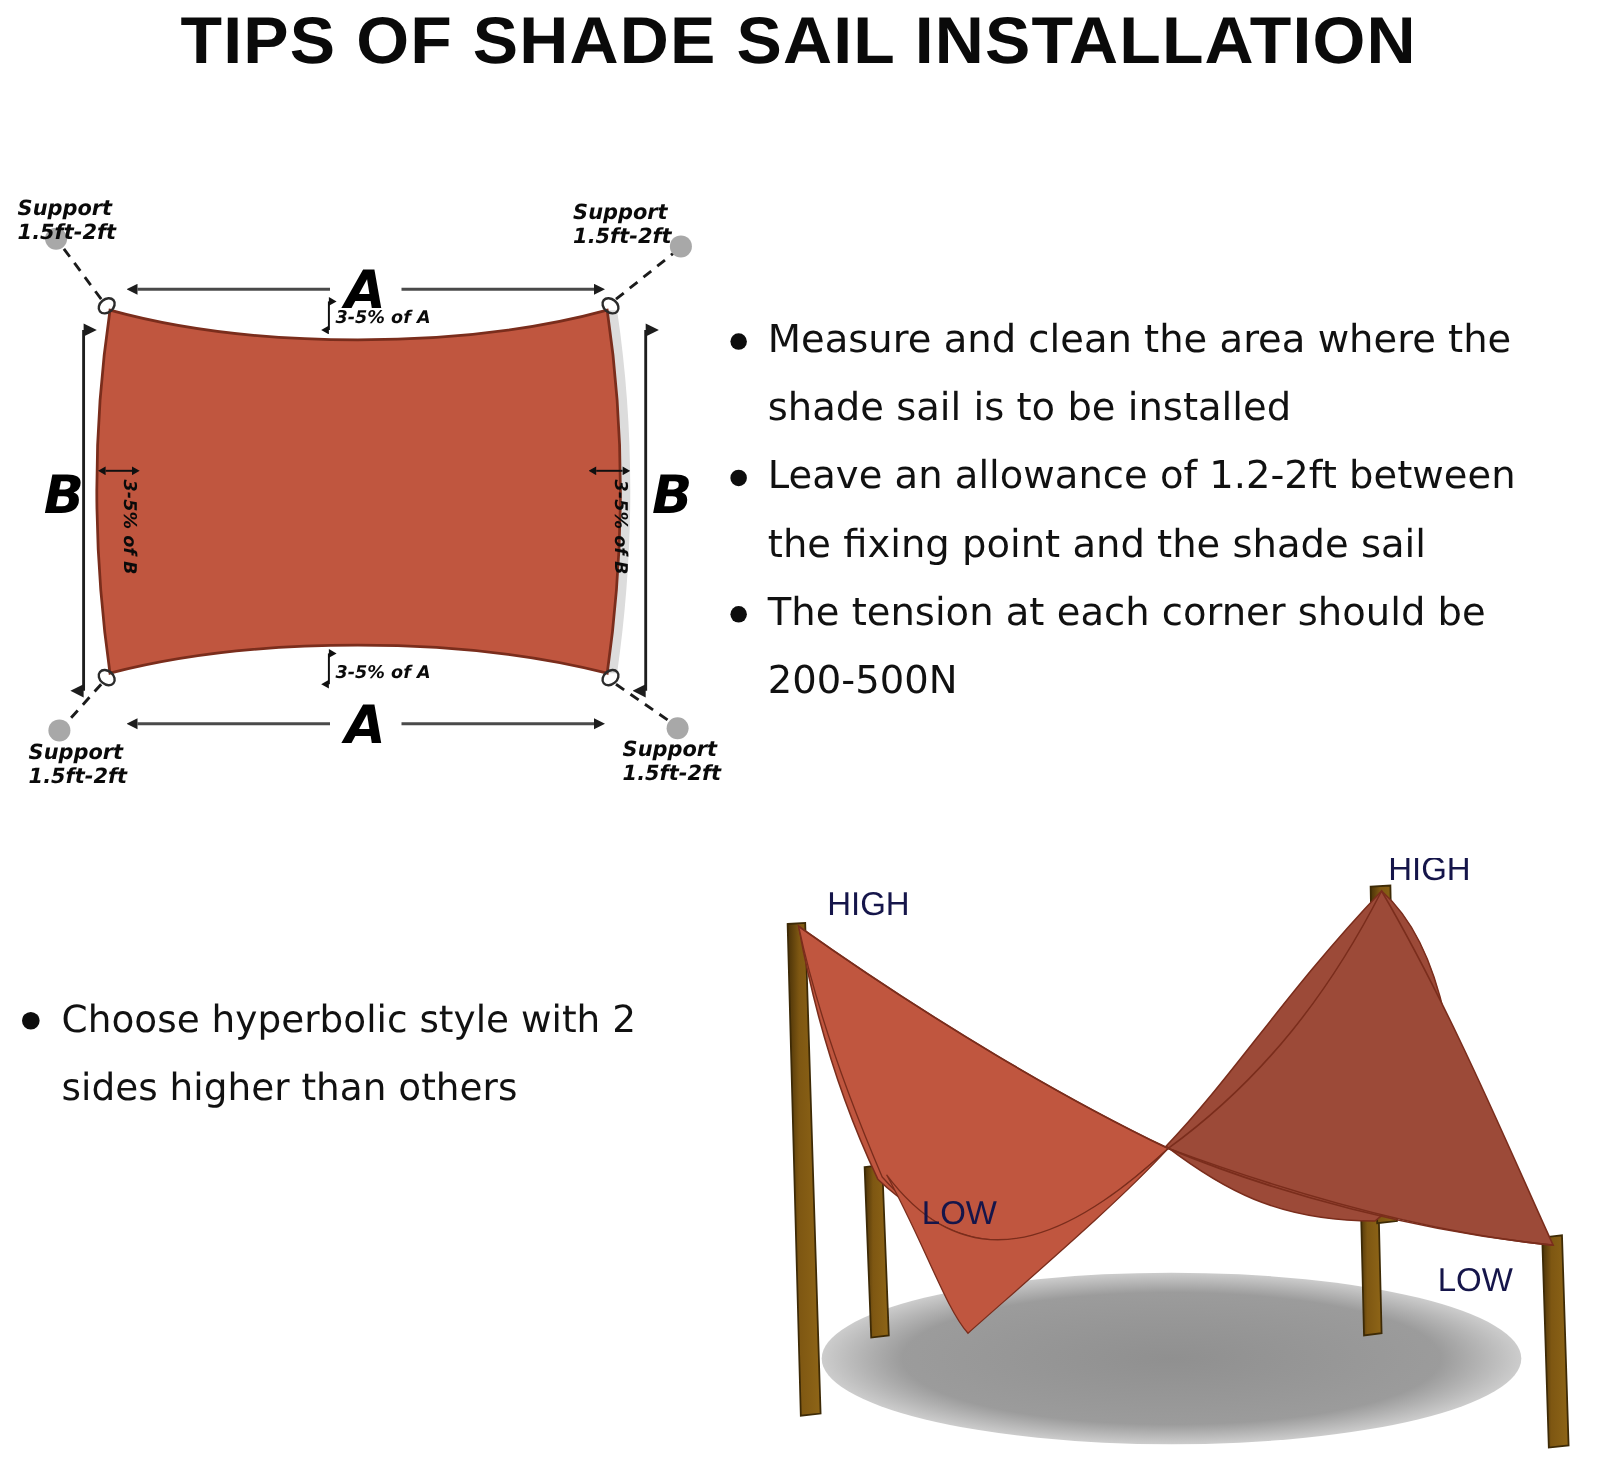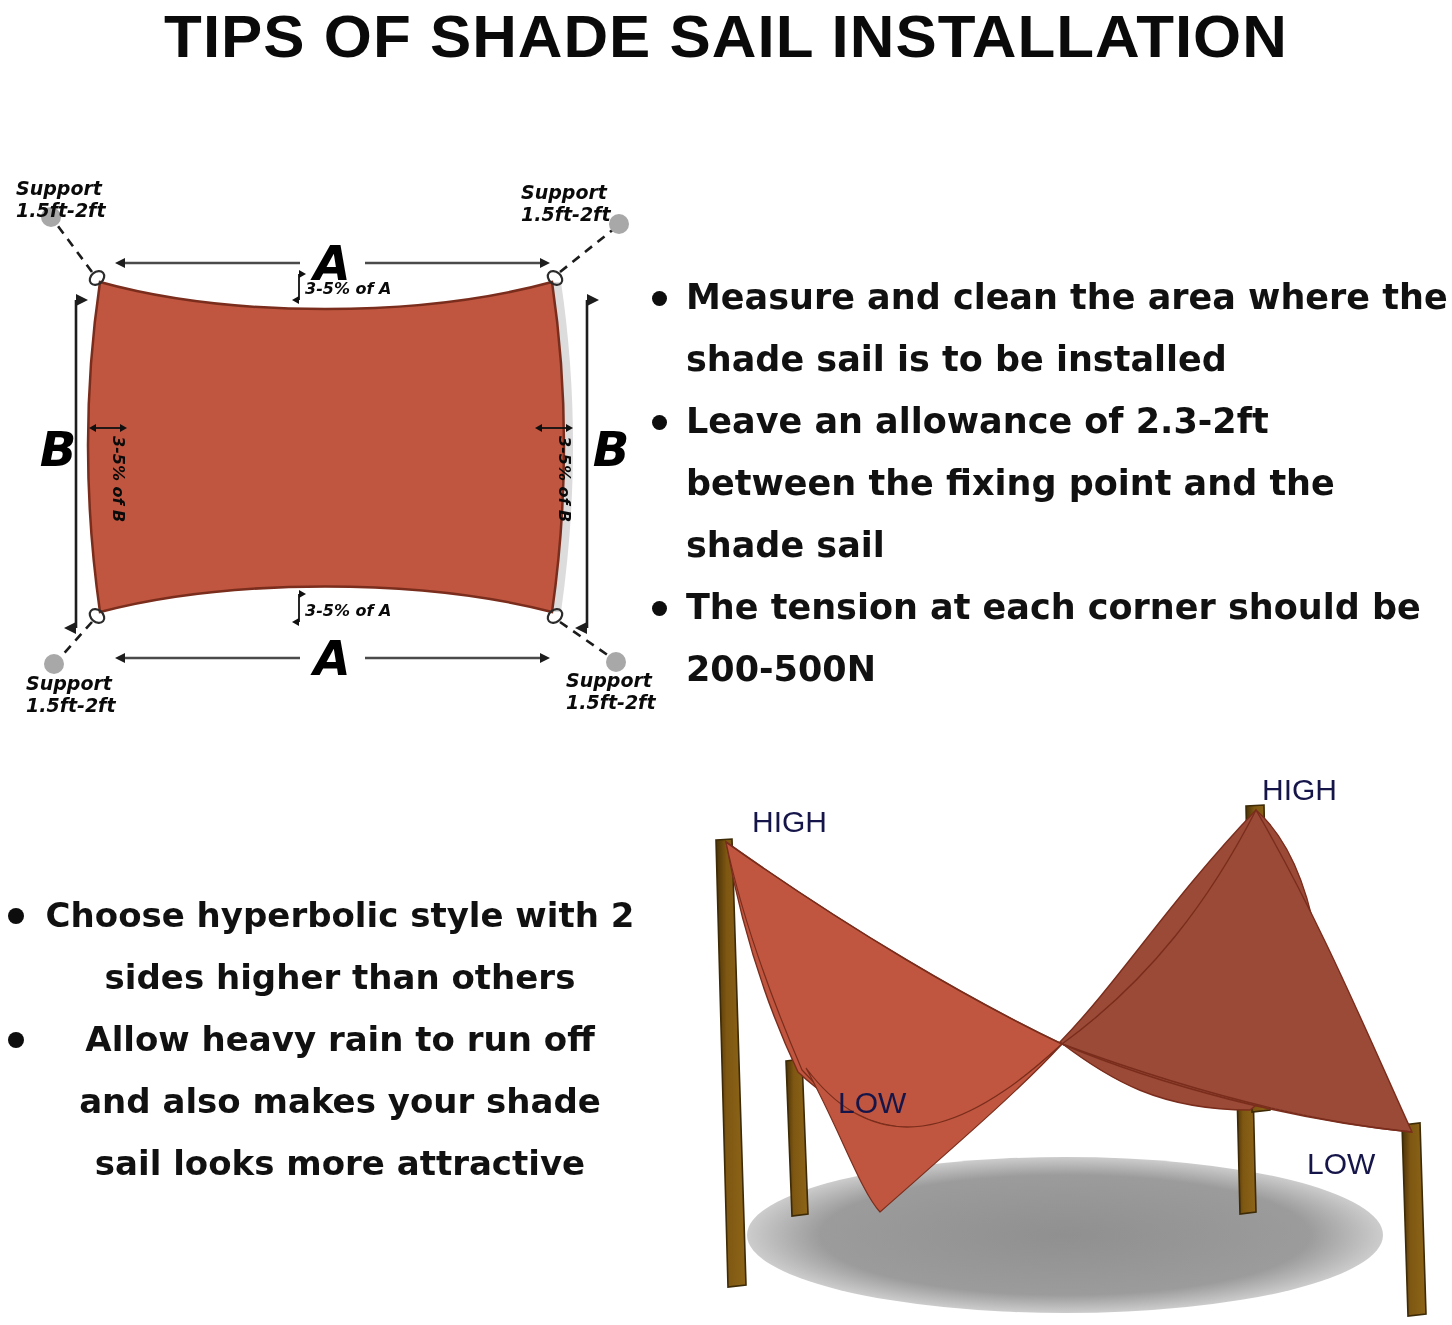--- a/index.html
+++ b/index.html
@@ -39,33 +39,32 @@
   #rect-diagram-panel {
     left: 0px;   top: 160px;
     width: 660px; height: 570px; font-style: italic;
   }
   #tips-list-panel {
     left: 640px; top: 262px;
     width: 812px; height: 400px;
   }
   #hyperbolic-text-panel {
     left: 0px;   top: 880px;
-    width: 640px; height: 240px; text-align: center;
+    width: 640px; height: 240px;
   }
   #hyperbolic-diagram-panel {
     left: 690px; top: 780px;
     width: 762px; height: 545px;
   }
 
   
   ul.tips {
     list-style: none;
-    margin: 4px;
+    margin: 16px;
     padding: 0;
-    font-weight: bold;
   }
   ul.tips li {
     position: relative;
     padding-left: 42px;
     font-family: "DejaVu Sans", sans-serif;
     font-size: 35px;
     line-height: 62px;
     color: #111111;
     margin-bottom: 0px;
   }
@@ -234,29 +233,28 @@
     <g stroke="#101010" stroke-width="1.8">
       <line x1="542" y1="268" x2="566" y2="268" marker-start="url(#tipL)" marker-end="url(#tipR)"></line>
     </g>
     <text class="svg-label-pct" x="559" y="276" transform="rotate(90 559 276)">3-5% of B</text>
   </svg>
 </div>
 
 <div class="panel" id="tips-list-panel">
   <ul class="tips">
     <li>Measure and clean the area where the shade sail is to be installed</li>
-    <li>Leave an allowance of 2.3-2ft between the fixing point and the shade sail</li>
+    <li>Leave an allowance of 1.2-2ft between the fixing point and the shade sail</li>
     <li>The tension at each corner should be 200-500N</li>
   </ul>
 </div>
 
 <div class="panel" id="hyperbolic-text-panel">
   <ul class="tips">
     <li>Choose hyperbolic style with 2 sides higher than others</li>
-    <li>Allow heavy rain to run off and also makes your shade sail looks more attractive</li>
   </ul>
 </div>
 
 <div class="panel" id="hyperbolic-diagram-panel">
   <svg width="762" height="545" viewBox="0 0 762 545">
 
     <defs>
       <radialGradient id="groundShadow" cx="50%" cy="50%" r="62%">
         <stop offset="0%" stop-color="#8a8a8a" stop-opacity="0.95"></stop>
         <stop offset="62%" stop-color="#8a8a8a" stop-opacity="0.85"></stop>

